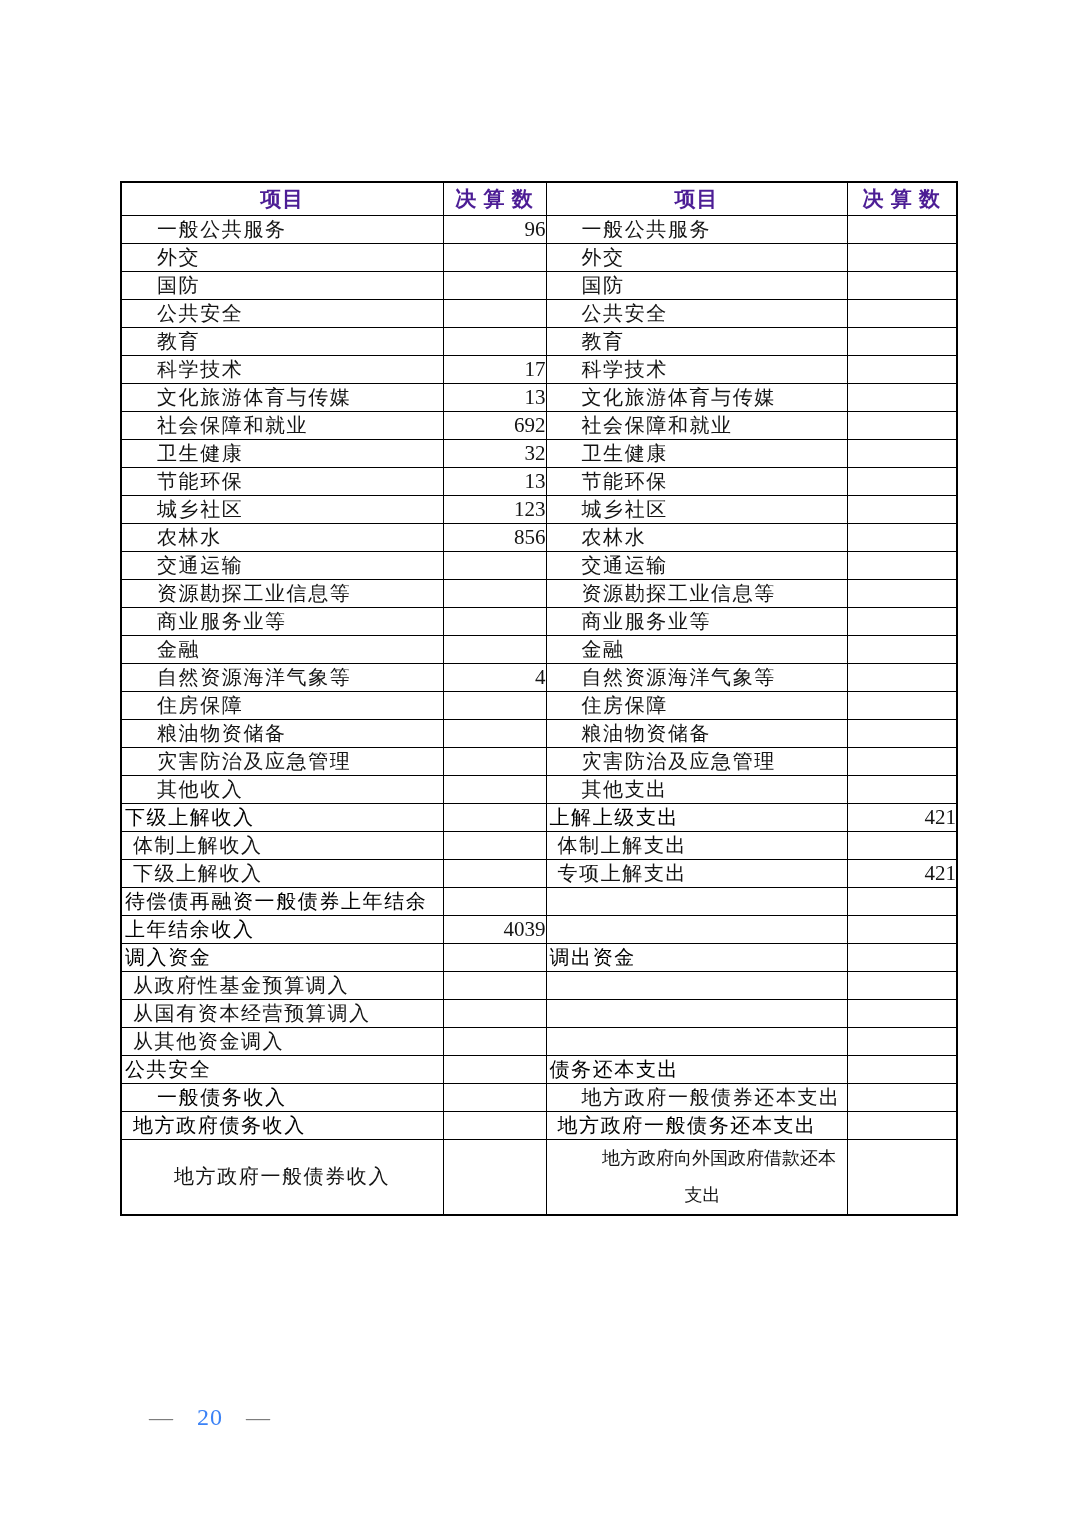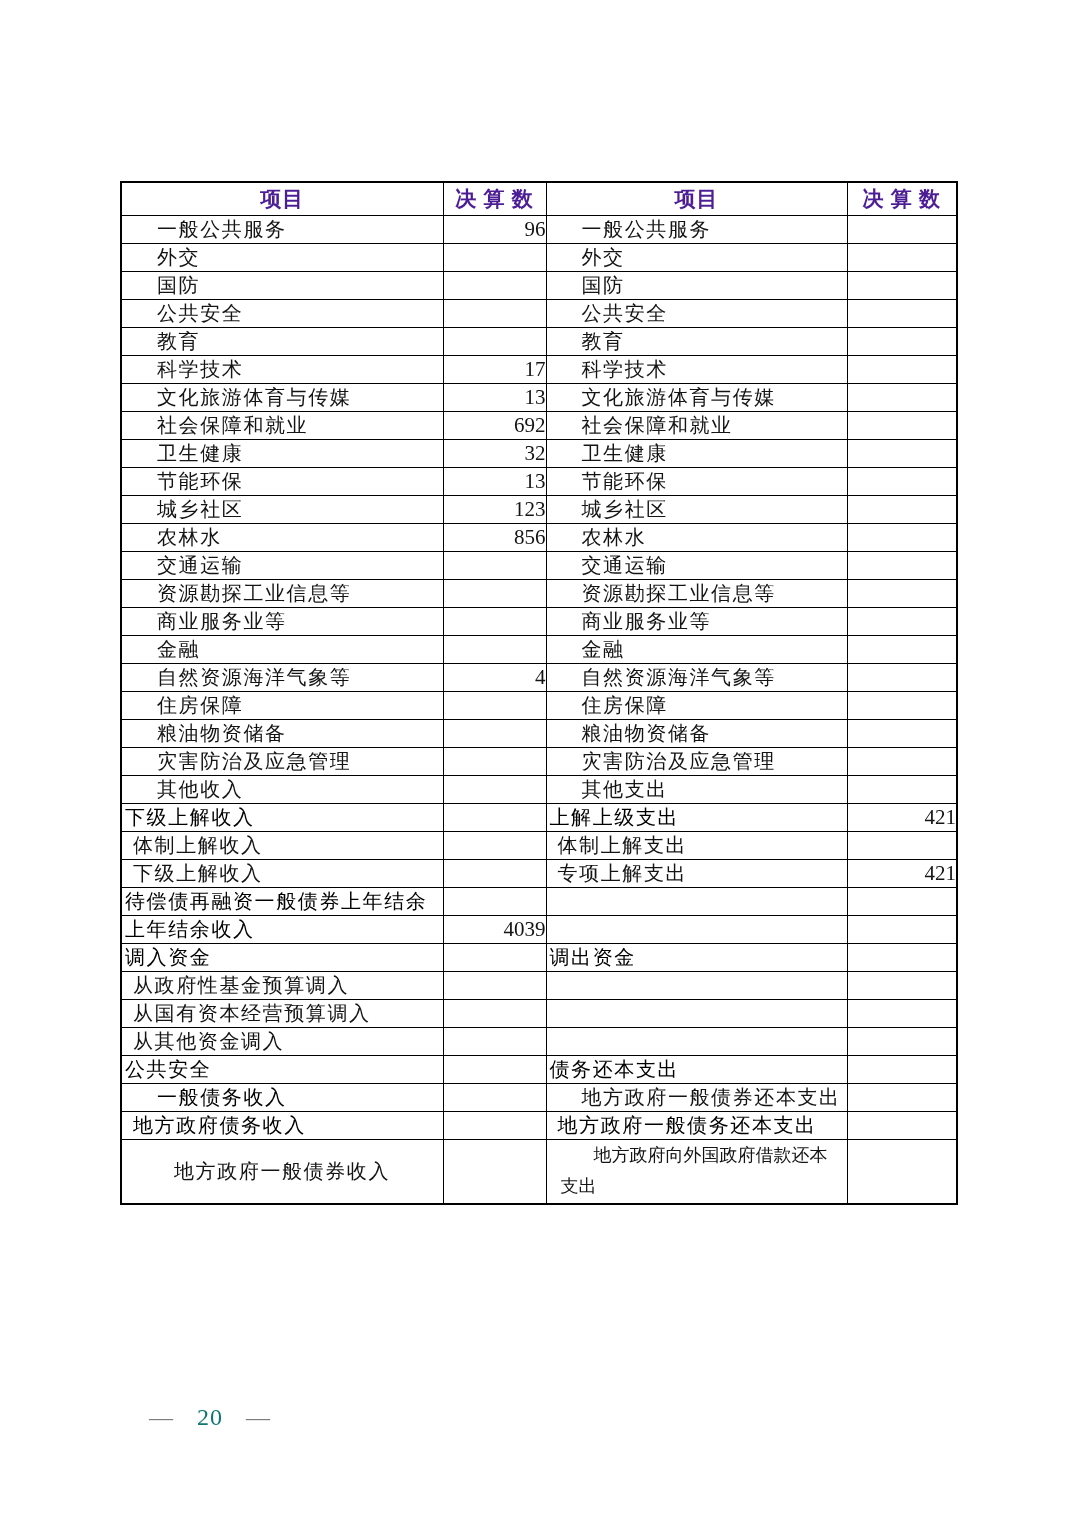--- a/index.html
+++ b/index.html
@@ -56,34 +56,35 @@
     padding-right: 4px;
     letter-spacing: 0;
     color: #141414;
   }
   td.item.wrap {
     white-space: normal;
     word-break: break-all;
     font-size: 18px;
     letter-spacing: 0;
     text-indent: 33px;
-    line-height: 31px;
+    line-height: 37px;
     padding-left: 14px;
     padding-right: 2px;
+    text-align: center;
   }
   .footer {
     position: absolute;
     left: 149px;
     top: 1404px;
     font-size: 24px;
     color: #1d1d1d;
     letter-spacing: 1px;
   }
   .footer .dash { color: #7d7d7d; }
-  .footer .num { margin: 11px 16px; color: #0f766e; }
+  .footer .num { margin: 11px 16px; color: #3b82f6; }
 </style>
 </head>
 <body>
 
 <div class="page">
 
   <table class="budget">
     <colgroup>
       <col style="width:322px">
       <col style="width:103px">

